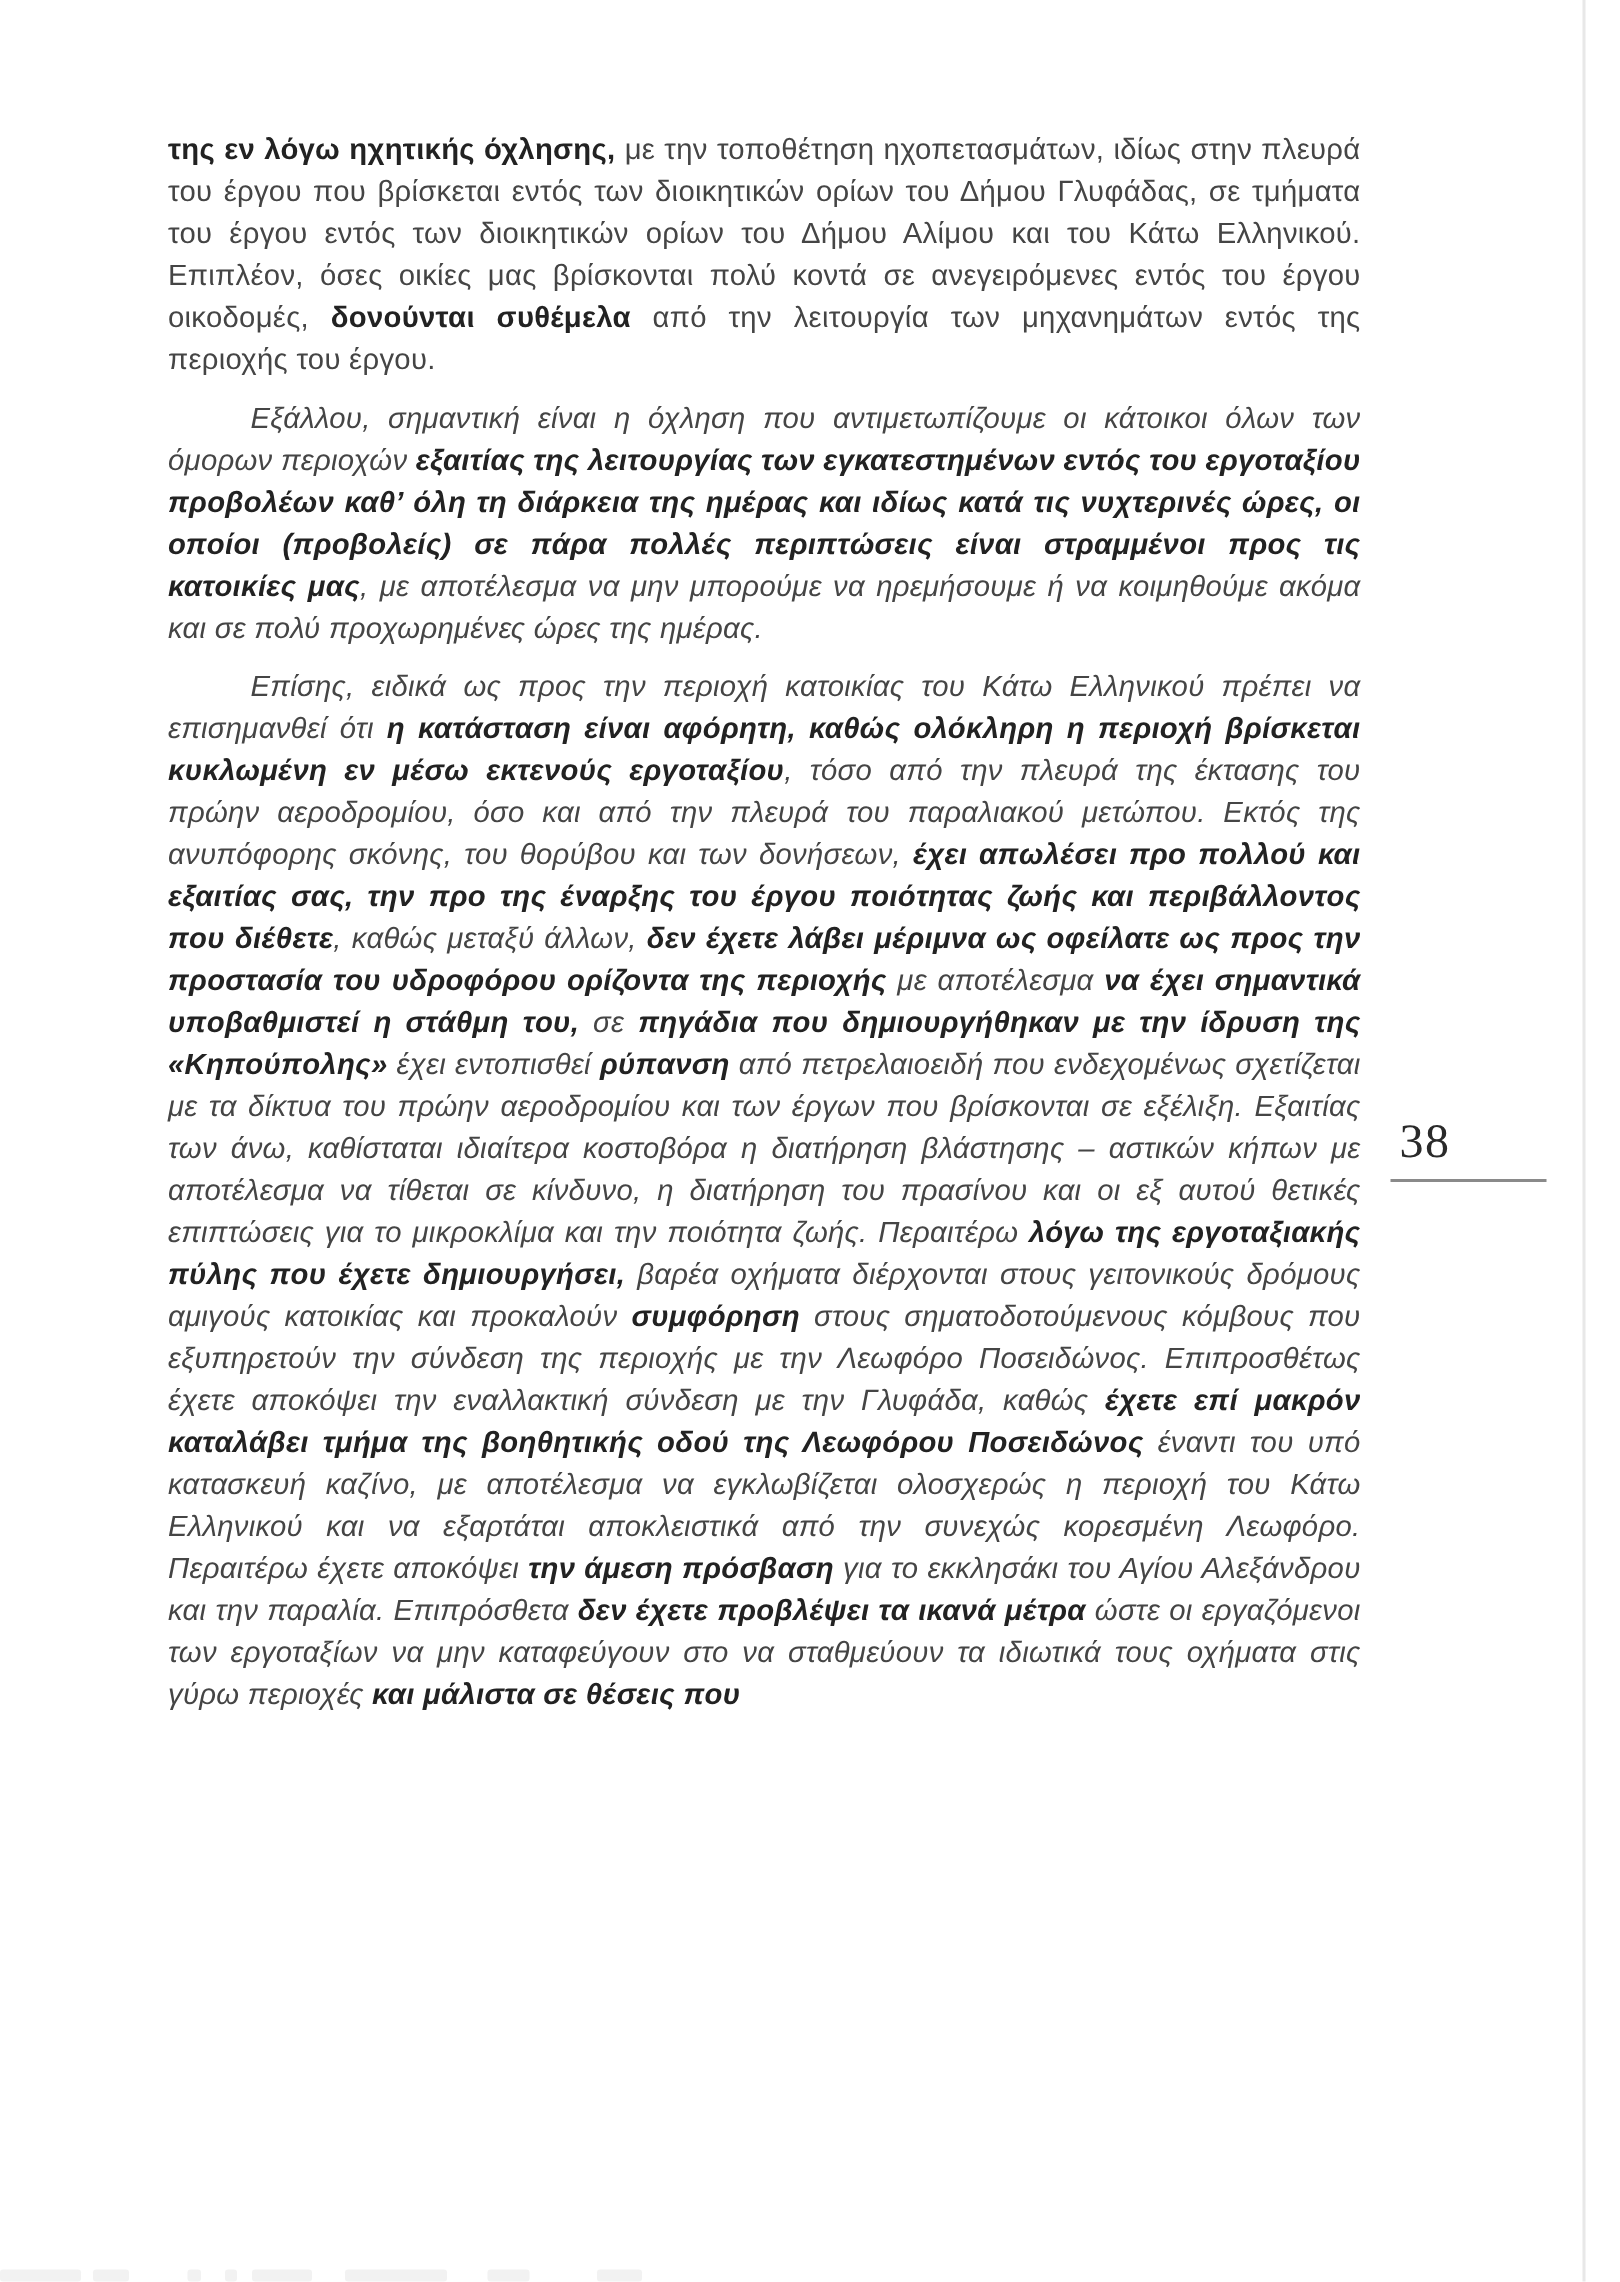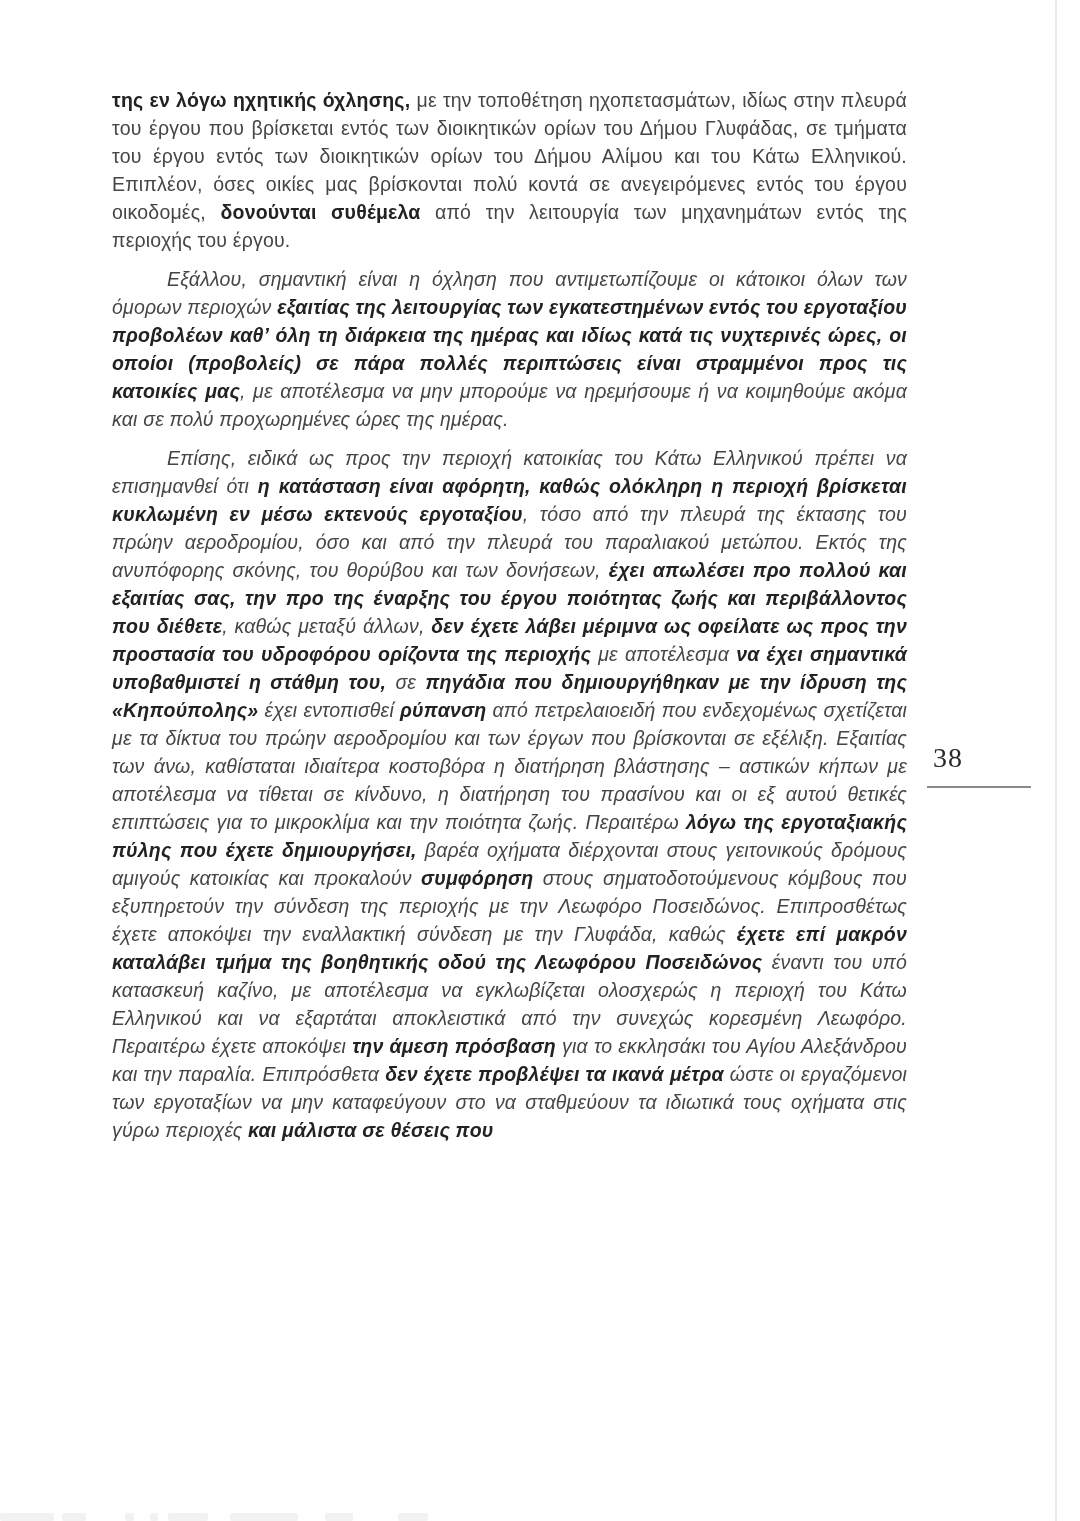--- a/index.html
+++ b/index.html
@@ -39,21 +39,21 @@
   .b {
     font-weight: 700;
     color: #222222;
   }
   
   .page-number {
     position: absolute;
     left: 933px;
     top: 742px;
     font-family: "Liberation Serif", serif;
-    font-size: 28px;
+    font-size: 32px;
     color: #2a2a2a;
     letter-spacing: 1px;
   }
   .page-number-rule {
     position: absolute;
     left: 927px;
     top: 786px;
     width: 104px;
     height: 2px;
     background: #8a8a8a;

